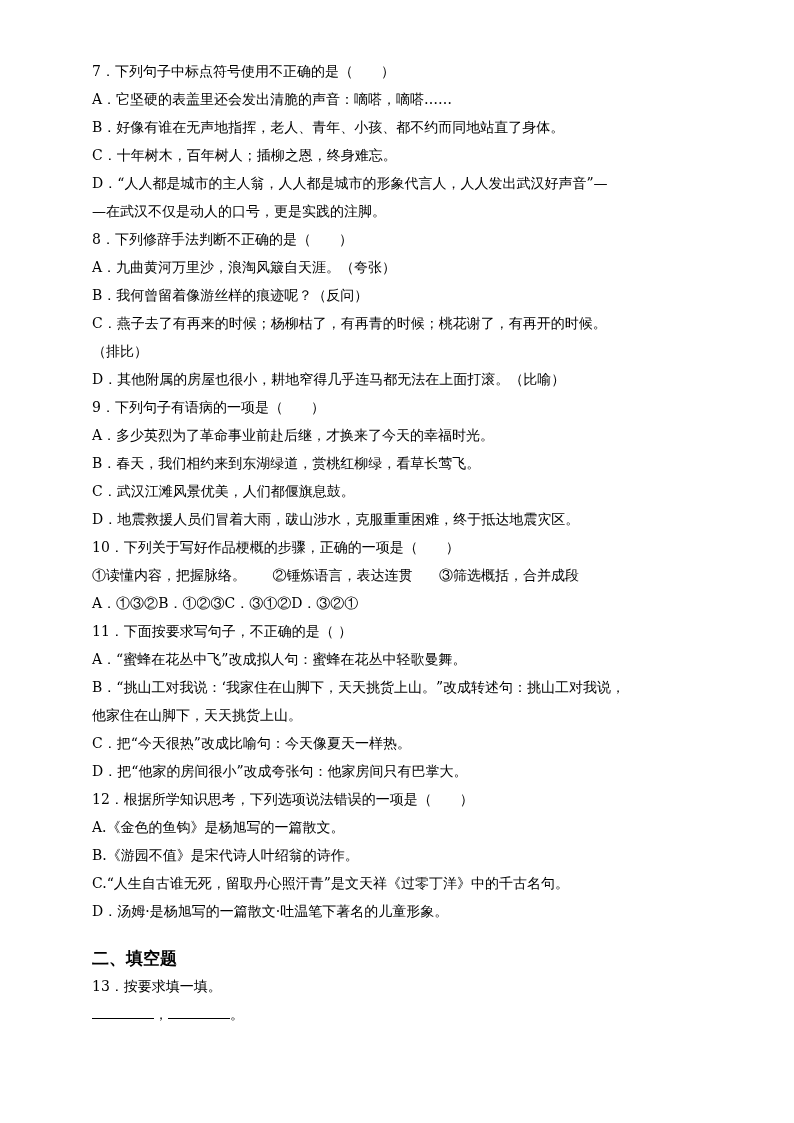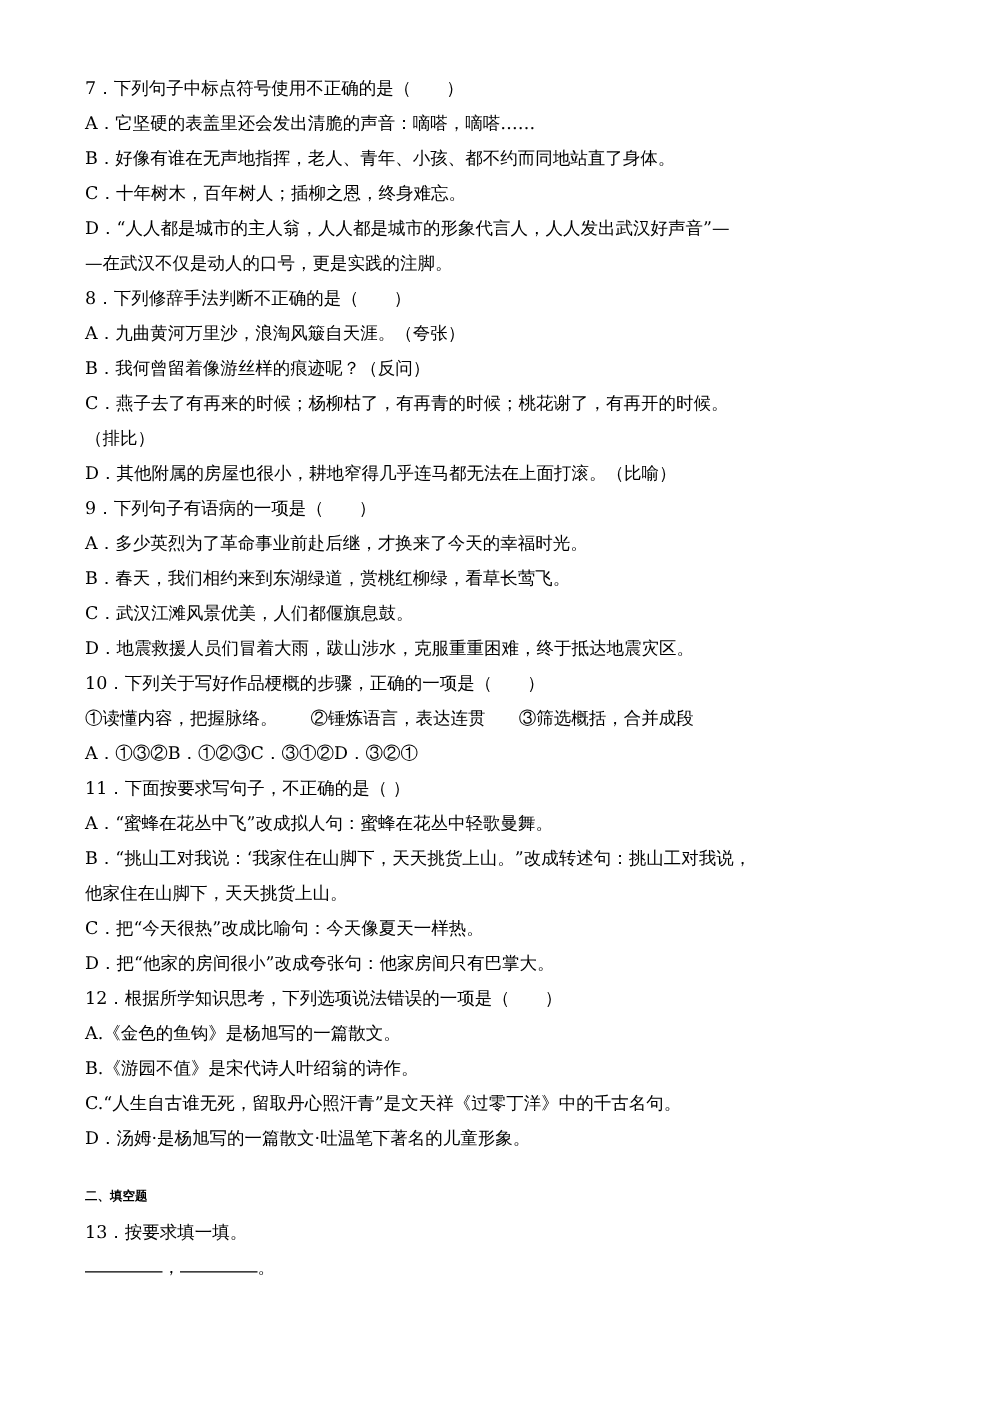--- a/index.html
+++ b/index.html
@@ -8,33 +8,33 @@
     height: 1123px;
     background: #ffffff;
     color: #000000;
     font-family: "DejaVu Serif", serif;
     overflow: hidden;
   }
   .page {
     box-sizing: border-box;
     width: 794px;
     height: 1123px;
-    padding: 57px 100px 0 68px;
+    padding: 57px 100px 0 92px;
   }
   .ln {
     margin: 0;
     font-size: 14px;
     line-height: 28px;
     white-space: nowrap;
     letter-spacing: 0;
   }
   .section-title {
     font-weight: bold;
     margin-top: 19px;
-    font-size: 10px;
+    font-size: 17px;
   }
   
   .steps span + span { margin-left: 22px; text-align: center; }
   
   .choices {
     display: flex;
     width: 396px;
   }
   
   .blank {

